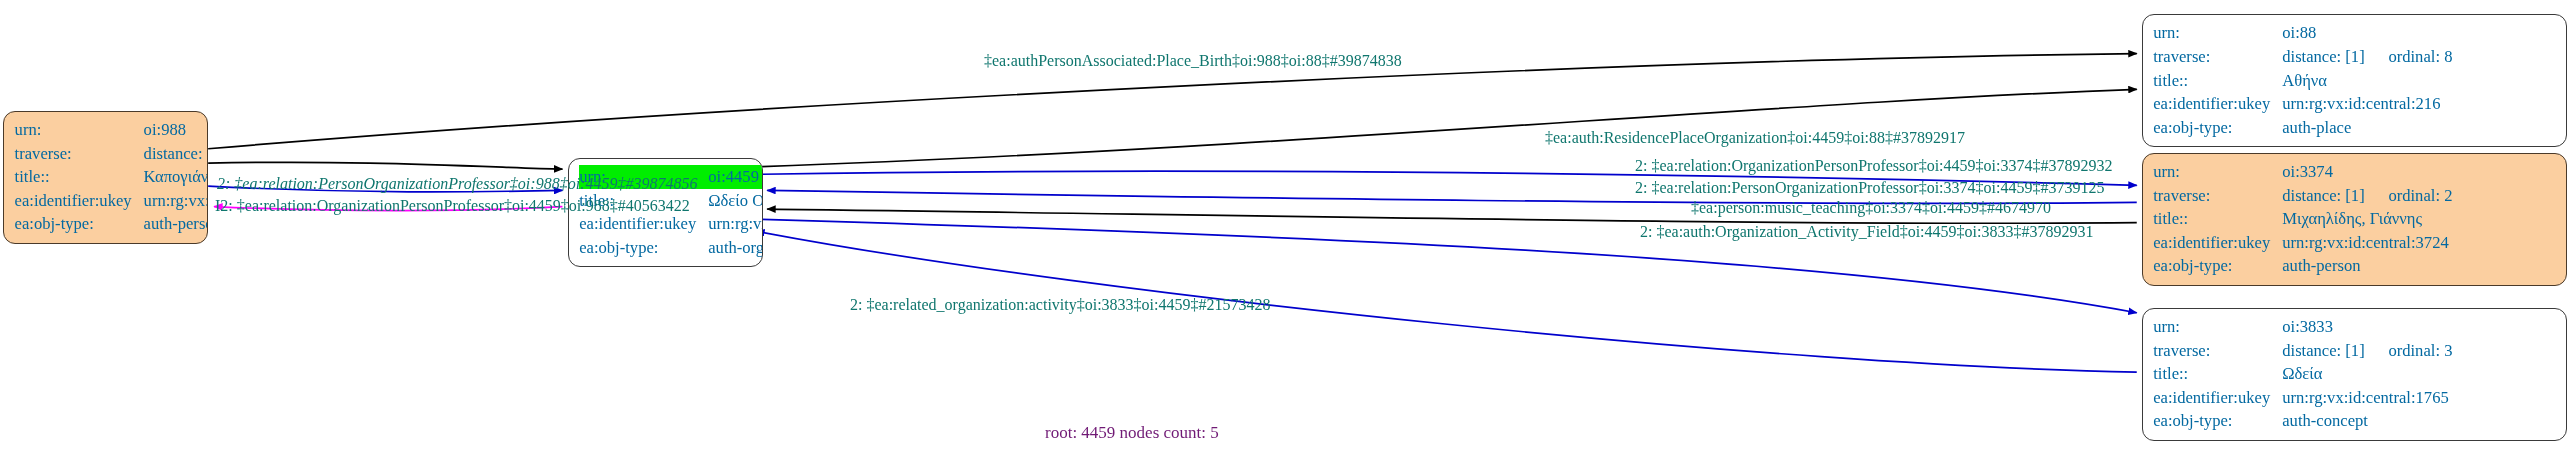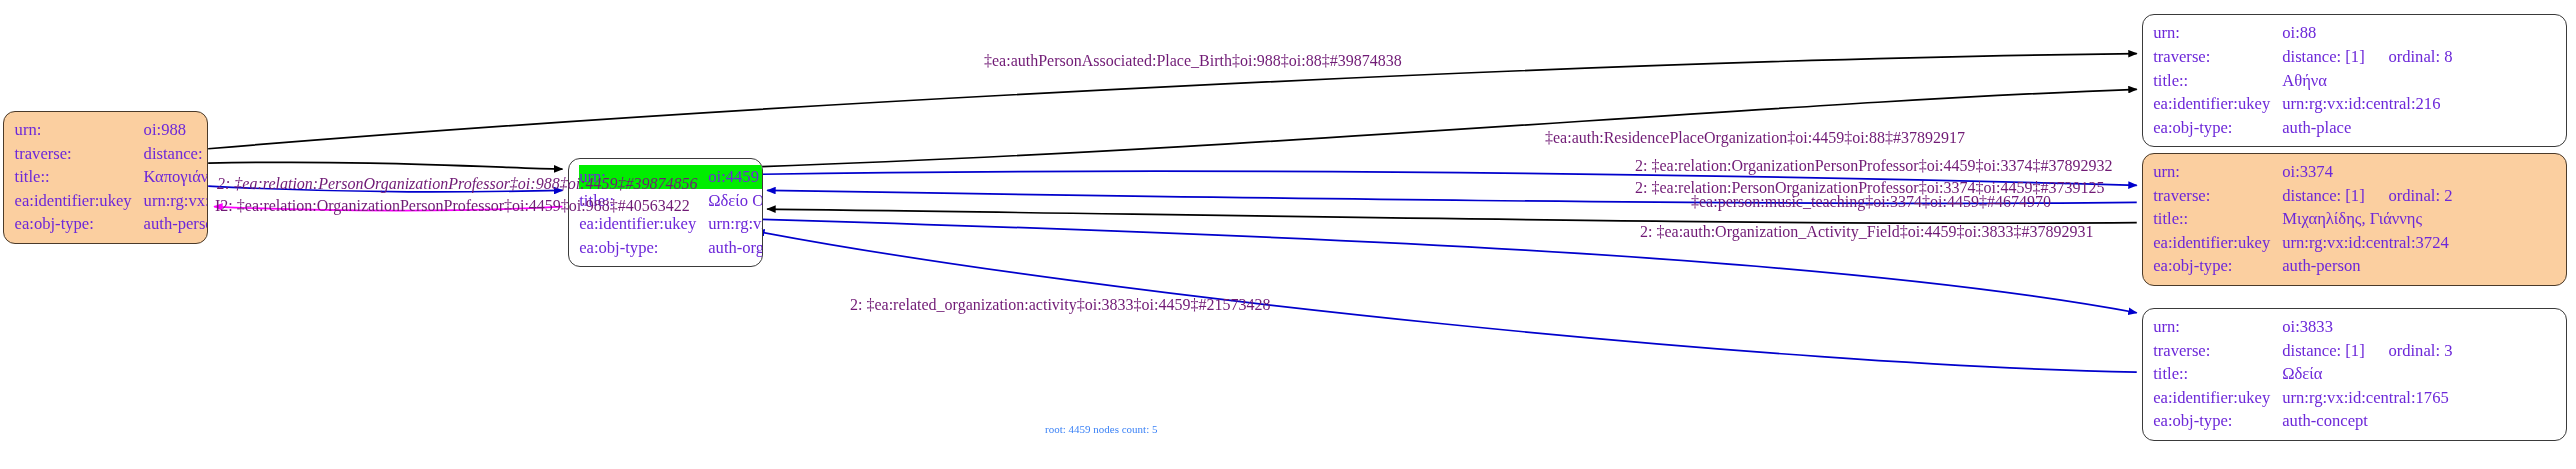--- a/index.html
+++ b/index.html
@@ -34,21 +34,21 @@
   }
   .node.orange {
     background: #fbcfa0;
     border-color: #4a3a2a;
   }
   .node table {
     border-collapse: collapse;
     border-spacing: 0;
     font-size: 16.6px;
     line-height: 1.42;
-    color: #6d28d9;
+    color: #0369a1;
   }
   .node td {
     padding: 0 0 0 0;
     white-space: nowrap;
     vertical-align: top;
   }
   .node td.k {
     padding-right: 12px;
   }
   .node td.v {
@@ -56,28 +56,28 @@
   }
   .node td.v2 {
     padding-left: 22px;
   }
   .hl {
     background: #00ee00;
   }
   .edge-label {
     position: absolute;
     font-size: 16px;
-    color: #701a75;
+    color: #0f766e;
     white-space: nowrap;
     line-height: 1;
   }
   .caption {
     position: absolute;
-    font-size: 11px;
-    color: #3b82f6;
+    font-size: 17px;
+    color: #701a75;
     white-space: nowrap;
   }
 </style>
 </head>
 <body>
 
 <div id="canvas">
 
   <svg class="edges" viewBox="0 0 3032 553">
     <defs>
@@ -258,21 +258,21 @@
 
 
   <div class="edge-label" style="left:217px; top:176px;font-style:italic;">2: ‡ea:relation:PersonOrganizationProfessor‡oi:988‡oi:4459‡#39874856</div>
 
   <div class="edge-label" style="left:215px; top:198px;">I2: ‡ea:relation:OrganizationPersonProfessor‡oi:4459‡oi:988‡#40563422</div>
 
   <div class="edge-label" style="left:1635px; top:158px;">2: ‡ea:relation:OrganizationPersonProfessor‡oi:4459‡oi:3374‡#37892932</div>
 
   <div class="edge-label" style="left:1635px; top:180px;">2: ‡ea:relation:PersonOrganizationProfessor‡oi:3374‡oi:4459‡#3739125</div>
 
-  <div class="edge-label" style="left:1691px; top:194px;text-align:right;">‡ea:person:music_teaching‡oi:3374‡oi:4459‡#4674970</div>
+  <div class="edge-label" style="left:1691px; top:200px;text-align:right;">‡ea:person:music_teaching‡oi:3374‡oi:4459‡#4674970</div>
 
   <div class="edge-label" style="left:1640px; top:224px;">2: ‡ea:auth:Organization_Activity_Field‡oi:4459‡oi:3833‡#37892931</div>
 
   <div class="edge-label" style="left:850px; top:277px;margin-top:20px;">2: ‡ea:related_organization:activity‡oi:3833‡oi:4459‡#21573428</div>
 
   <div class="caption" style="left:1045px; top:423px;">root: 4459 nodes count: 5</div>
 
 </div>
 
 

